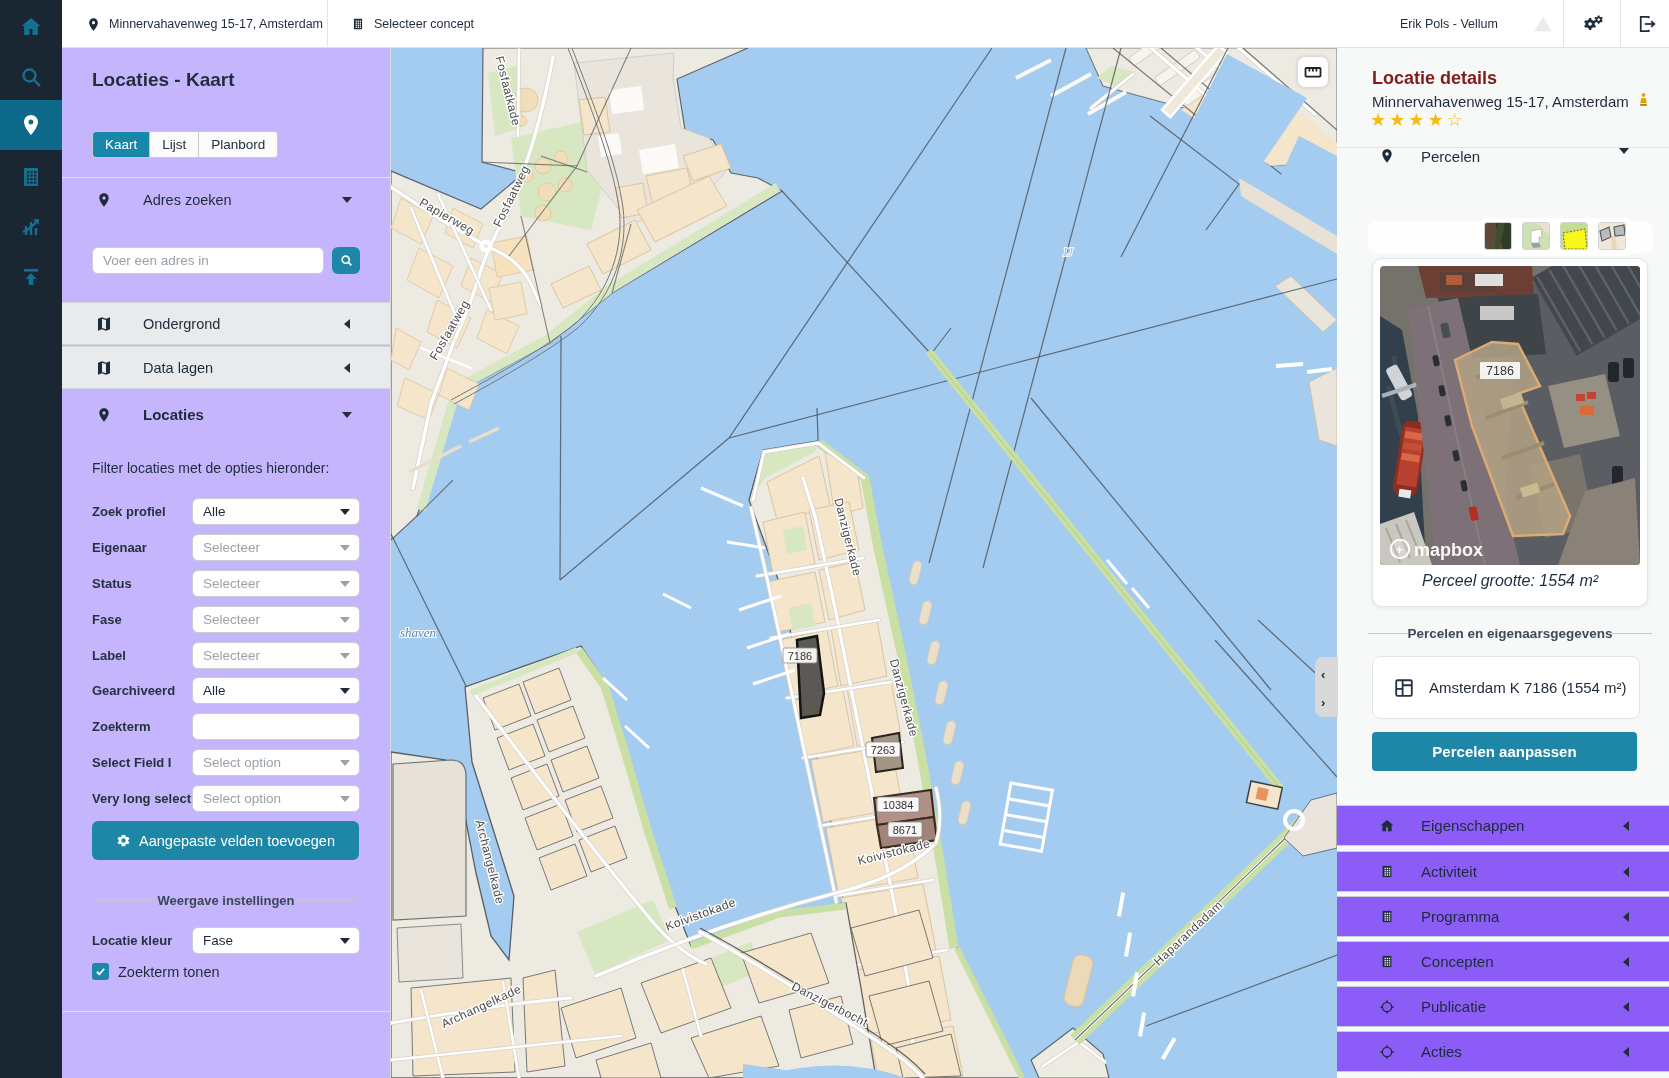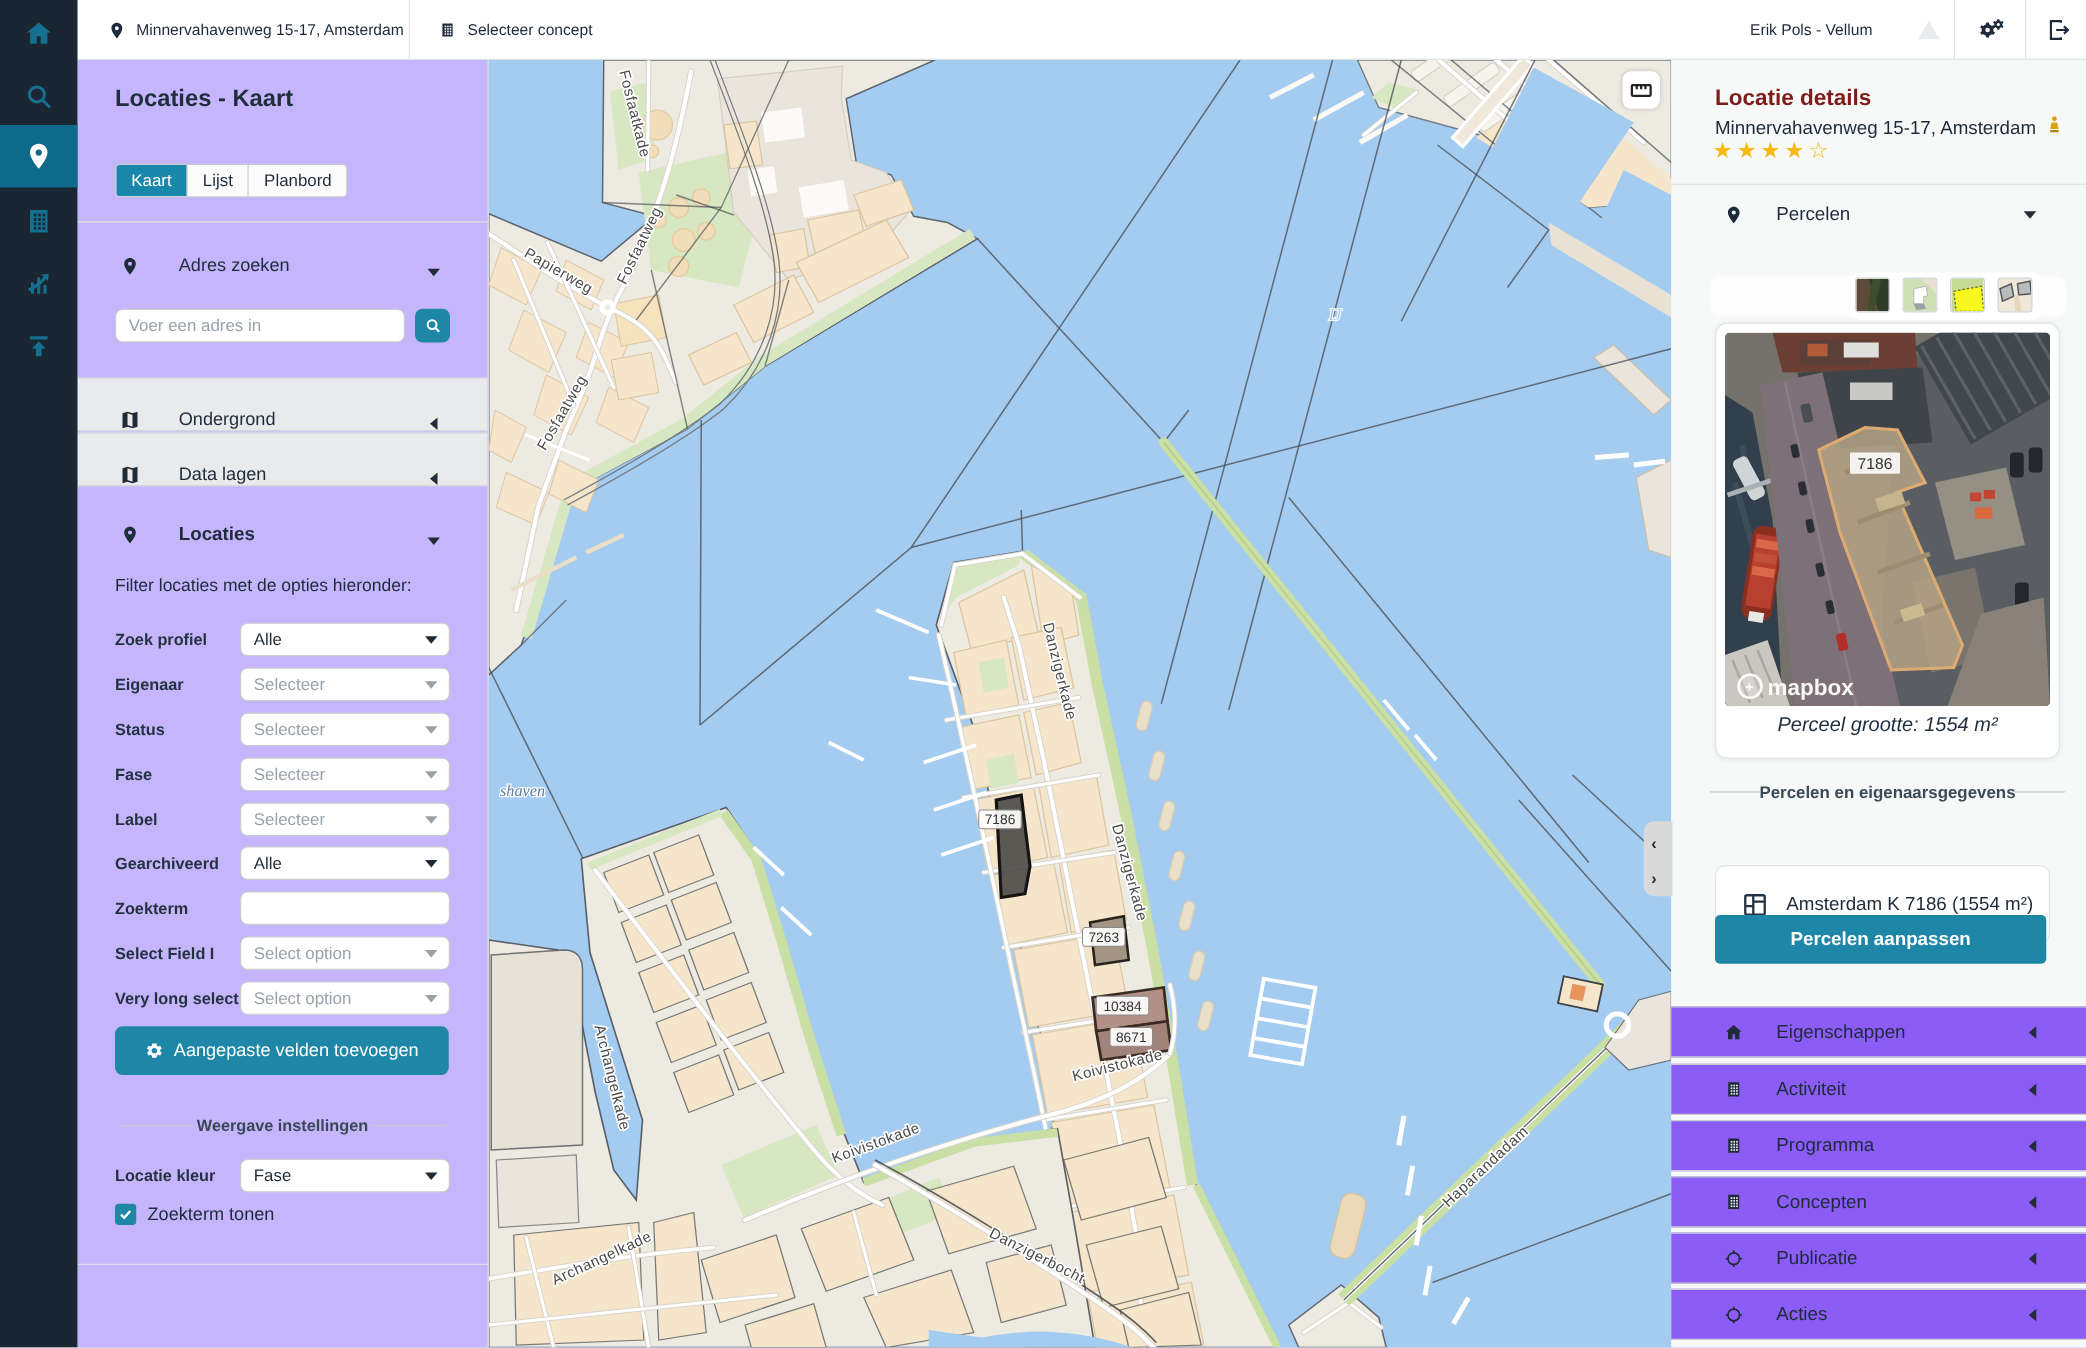--- a/index.html
+++ b/index.html
@@ -14,21 +14,21 @@
 .tbitem{position:absolute;top:0;height:48px;display:flex;align-items:center;font-size:12.5px;color:#1e2b3a}
 .vline{position:absolute;top:0;width:1px;height:48px;background:#e2e4e6}
 
 #leftpanel{left:62px;top:48px;width:329px;height:1030px;background:#c4b5fd;border-right:1px solid #d9dcde;z-index:20}
 .lp{position:absolute;font-size:13.5px}
 .h1{font-size:19px;font-weight:bold;color:#1f2d3d}
 .tabs{position:absolute;left:30px;top:83px;display:flex;border:1px solid #c6cacd;border-radius:4px;overflow:hidden;background:#fbfbfb}
 .tab{padding:5px 12px;font-size:13.5px;color:#1e2b3a;border-right:1px solid #c6cacd;background:#fbfbfb}
 .tab:last-child{border-right:none}
 .tab.act{background:#1987a9;color:#fff}
-.secrow{position:absolute;left:0;width:328px;height:43px;display:flex;align-items:flex-end}
+.secrow{position:absolute;left:0;width:328px;height:43px;display:flex;align-items:center}
 .secrow .ic{width:18px;margin-left:33px}
 .secrow .tt{margin-left:30px;font-size:14.5px;color:#1e2b3a}
 .gray{background:#e8eaeb;border-top:1px solid #d4d7d9;border-bottom:1px solid #d4d7d9}
 .car-dn{width:0;height:0;border-left:5px solid transparent;border-right:5px solid transparent;border-top:6px solid #222d39;position:absolute;right:38px}
 .car-lf{width:0;height:0;border-top:5px solid transparent;border-bottom:5px solid transparent;border-right:6px solid #222d39;position:absolute;right:40px}
 .frow{position:absolute;left:30px;width:268px;height:27px}
 .frow .lab{position:absolute;left:0;top:6px;font-size:13px;font-weight:bold;color:#243240;white-space:nowrap}
 .sel{position:absolute;left:100px;top:0;width:168px;height:27px;background:#fff;border:1px solid #c9cdd0;border-radius:6px;font-size:13.5px;line-height:25px;padding-left:10px;color:#1d2935}
 .sel.ph{color:#9aa1a8}
 .sel .cd{position:absolute;right:9px;top:10px;width:0;height:0;border-left:5px solid transparent;border-right:5px solid transparent;border-top:6px solid #1d2935}
@@ -592,21 +592,21 @@
   <div class="abs" style="left:35px;top:44px;font-size:15px;color:#1e2b3a">Minnervahavenweg 15-17, Amsterdam
     <svg width="13" height="15" viewBox="0 0 16 20" style="margin-left:4px">
         <circle cx="8" cy="4" r="2.6" fill="#d9a515"></circle>
         <path d="M5 8h6l1.5 7h-9z" fill="#d9a515"></path>
         <rect x="3.5" y="16" width="9" height="2.5" fill="#b8860b"></rect>
       </svg>
   </div>
   <div class="abs" style="left:33px;top:61px;font-size:18px;color:#f5bb12;letter-spacing:3px">★★★★<span style="color:#f5bb12">☆</span></div>
   <div class="abs" style="left:0;top:99px;width:332px;height:1px;background:#e2e4e6"></div>
 
-  <div class="abs" style="left:0;top:100px;width:332px;height:47px;display:flex;align-items:center">
+  <div class="abs" style="left:0;top:100px;width:332px;height:47px;display:flex;">
     <svg width="16" height="16" viewBox="0 0 24 24" fill="#1e2b3a" style="margin-left:42px">
         <path d="M12 2C8.1 2 5 5.1 5 9c0 5.2 7 13 7 13s7-7.8 7-13c0-3.9-3.1-7-7-7zm0 9.5A2.5 2.5 0 1 1 12 6.5a2.5 2.5 0 0 1 0 5z"></path>
       </svg>
     <span style="margin-left:26px;font-size:15px">Percelen</span>
     <div class="car-dn" style="right:40px"></div>
   </div>
 
   <div class="abs" style="left:31px;top:173px;width:285px;height:32px;background:#fdfdfd;border-radius:8px"></div>
   <div class="abs" style="left:143px;top:170px;width:153px;height:38px;background:#fff;border-radius:8px"></div>
   <div class="abs" style="left:147px;top:174px;width:28px;height:28px;border:1px solid #cfd3d6;border-radius:3px;overflow:hidden"><svg width="26" height="26">
@@ -704,21 +704,21 @@
           <text x="16" y="287.5" font-size="12" fill="#fff" font-family="Liberation Sans,sans-serif" font-weight="bold">+</text>
           <text x="34" y="290" font-size="18" fill="#fff" font-family="Liberation Sans,sans-serif" font-weight="bold">mapbox</text>
         </g>
       </svg></div>
   <div class="abs" style="left:35px;top:524px;width:276px;text-align:center;font-size:16px;font-style:italic;color:#1f2d3d">Perceel grootte: 1554 m²</div>
 
   <div class="abs" style="left:35px;top:578px;width:276px;text-align:center;font-size:13.5px;font-weight:bold;color:#3c4a58">Percelen en eigenaarsgegevens</div>
   <div class="abs" style="left:31px;top:585px;width:40px;height:1px;background:#c6cacc"></div>
   <div class="abs" style="left:275px;top:585px;width:40px;height:1px;background:#c6cacc"></div>
 
-  <div class="card" style="left:35px;top:644px;width:268px;height:63px;border-radius:8px">
+  <div class="card" style="left:35px;top:608px;width:268px;height:63px;border-radius:8px">
     <svg width="22" height="22" viewBox="0 0 24 24" style="position:absolute;left:20px;top:20px" fill="none" stroke="#243343" stroke-width="2">
         <rect x="3.5" y="3.5" width="17" height="17" rx="1.5"></rect>
         <path d="M10.5 3.5v17M3.5 13h7M10.5 9h10"></path>
       </svg>
     <div style="position:absolute;left:56px;top:22px;font-size:15px;color:#1e2b3a">Amsterdam K 7186 (1554 m²)</div>
   </div>
 
   <div class="btn" style="left:35px;top:684px;width:265px;height:39px;border-radius:4px;font-weight:bold;font-size:15px">Percelen aanpassen</div>
 
   <div class="rrow" style="top:757px">

